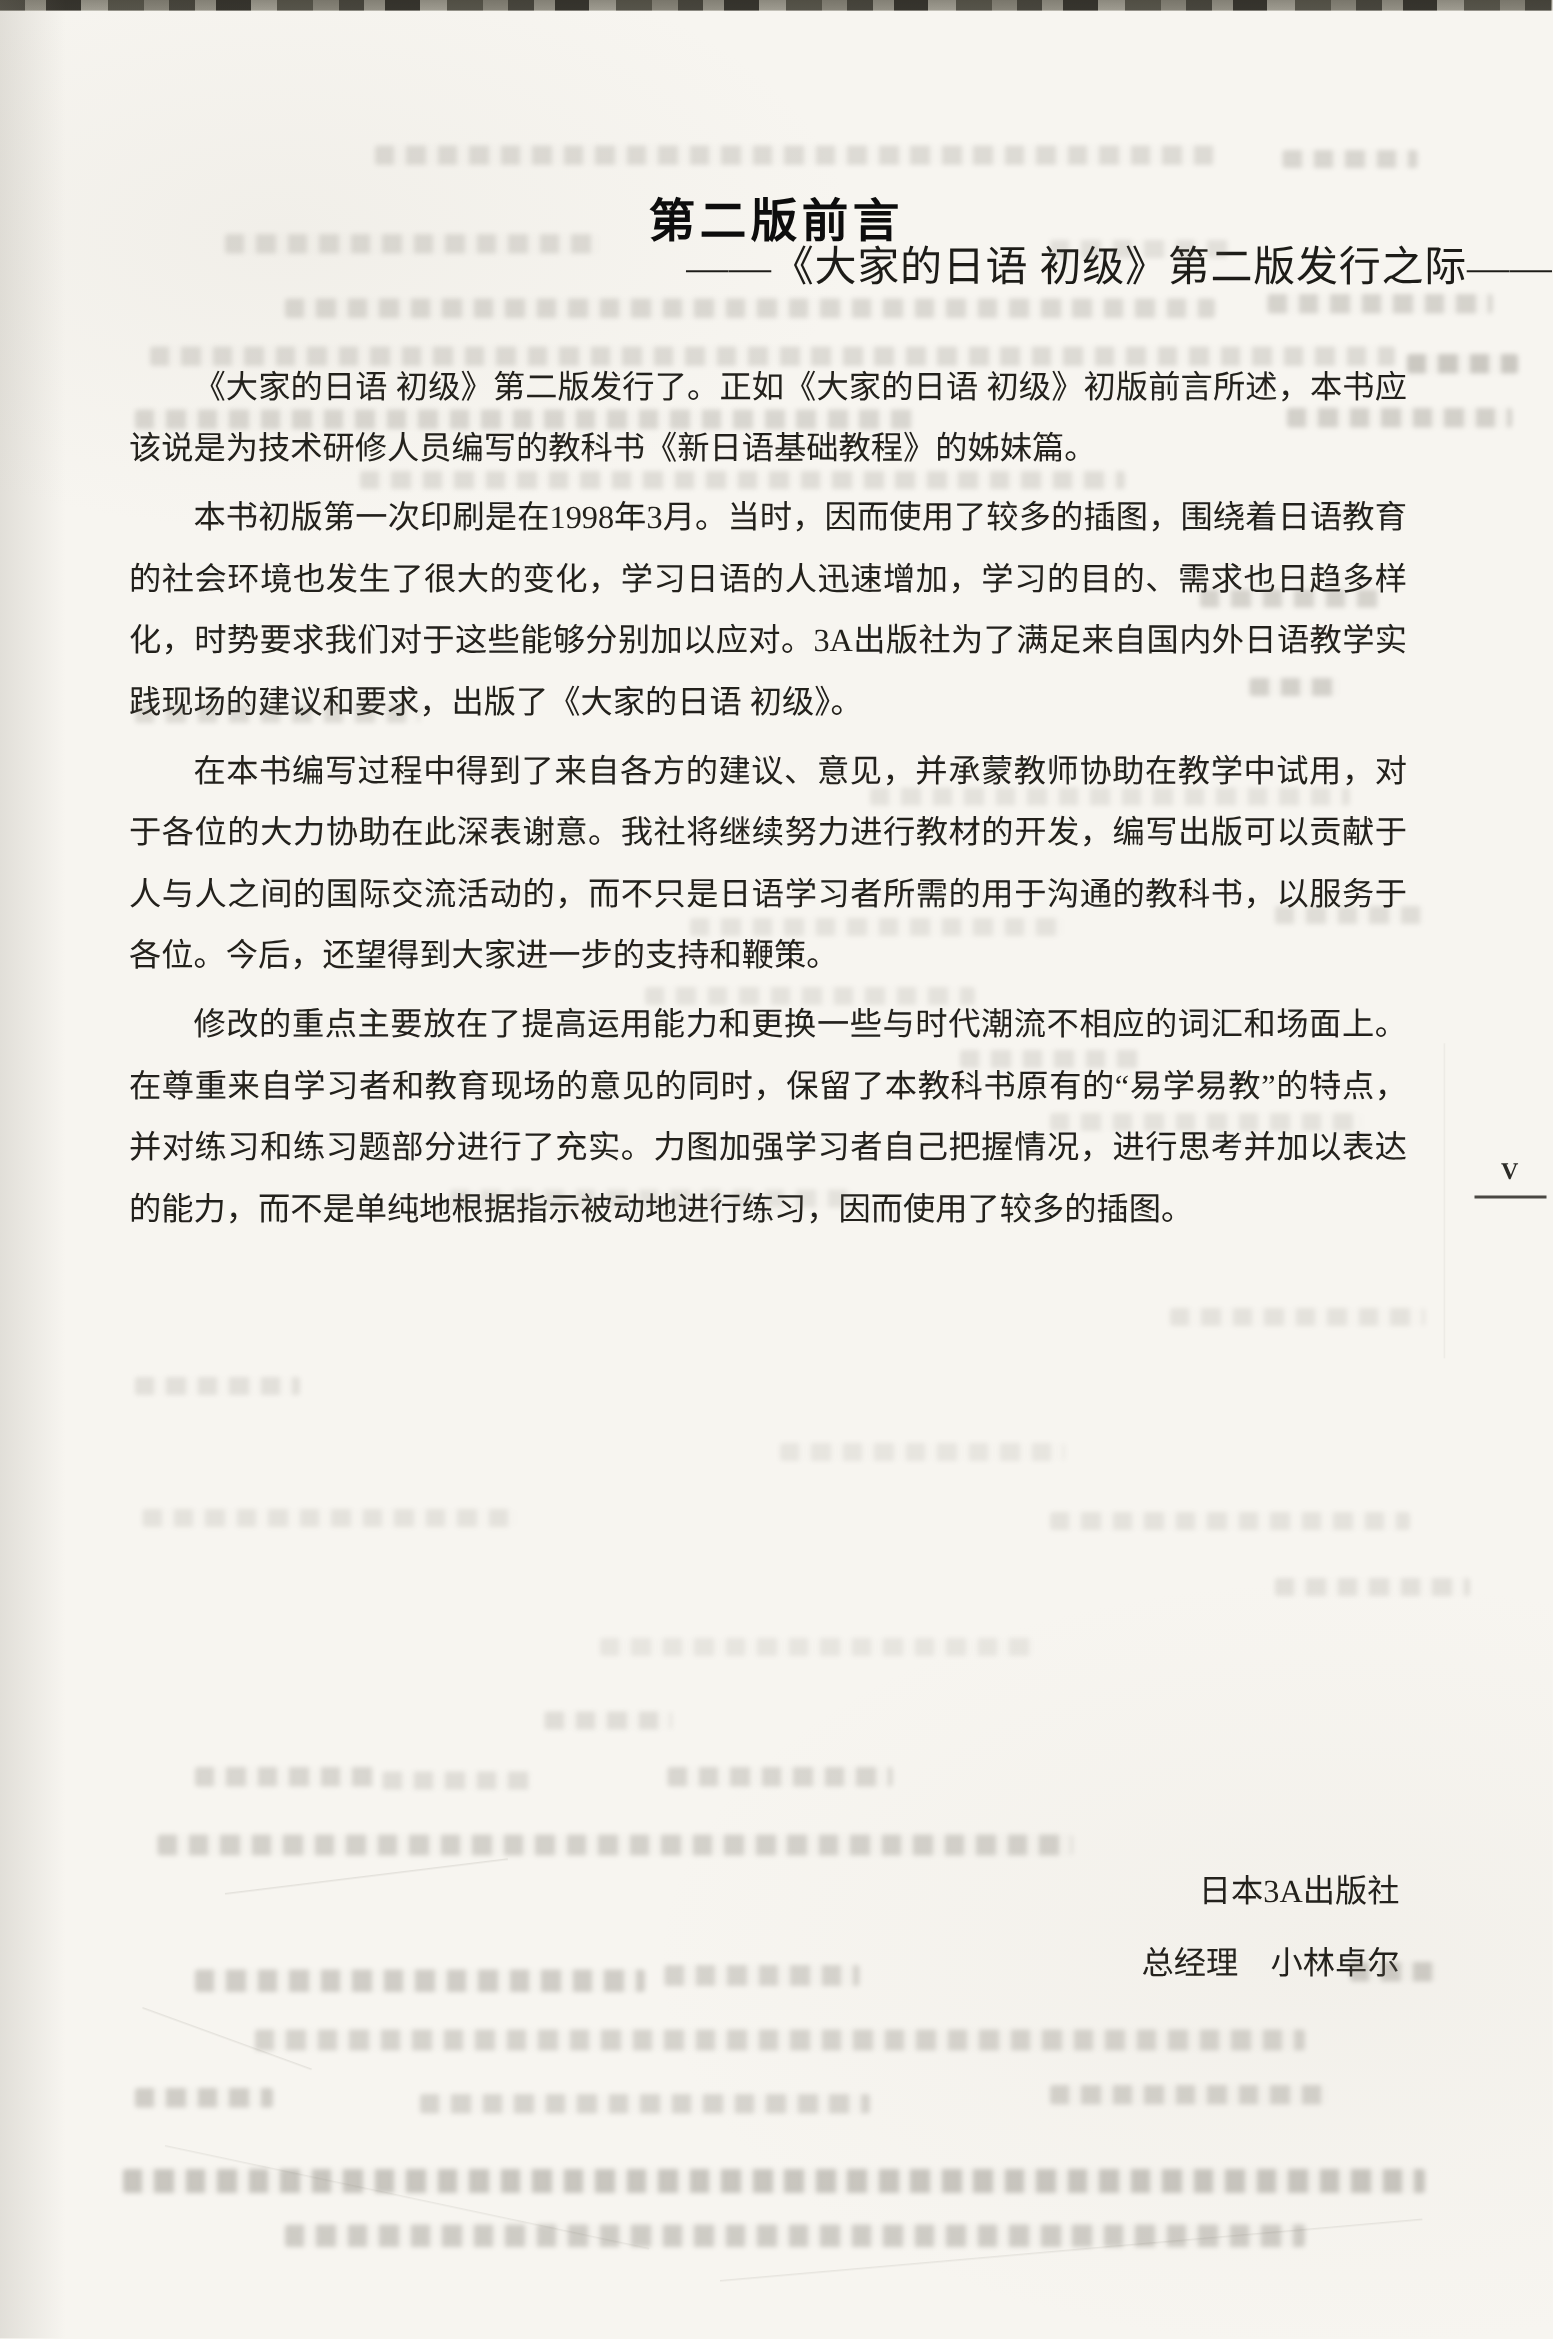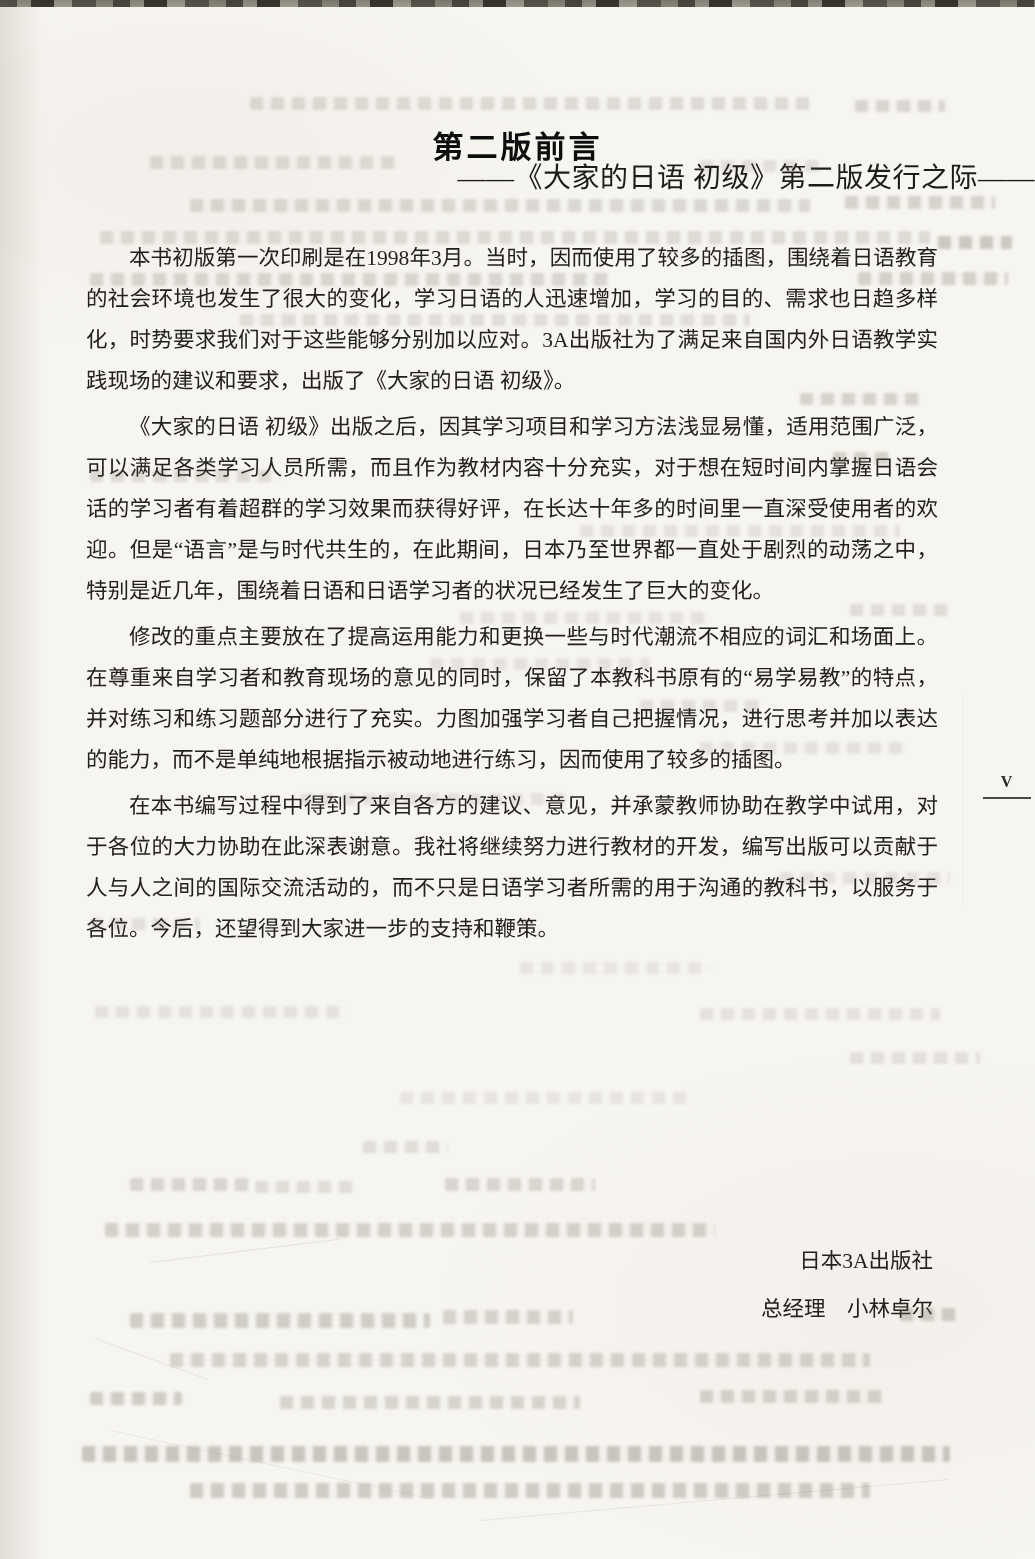--- a/index.html
+++ b/index.html
@@ -89,24 +89,24 @@
 <body>
 
 <div id="page">
   <div class="top-edge"></div>
   <div class="left-shade"></div>
 
   <h1 class="title">第二版前言</h1>
   <div class="subtitle">——《大家的日语 初级》第二版发行之际——</div>
 
   <div class="body-text">
+    <p>《大家的日语 初级》第二版发行了。正如《大家的日语 初级》初版前言所述，本书应该说是为技术研修人员编写的教科书《新日语基础教程》的姊妹篇。</p>
     <p>本书初版第一次印刷是在1998年3月。当时，因而使用了较多的插图，围绕着日语教育的社会环境也发生了很大的变化，学习日语的人迅速增加，学习的目的、需求也日趋多样化，时势要求我们对于这些能够分别加以应对。3A出版社为了满足来自国内外日语教学实践现场的建议和要求，出版了《大家的日语 初级》。</p>
-    <p>《大家的日语 初级》出版之后，因其学习项目和学习方法浅显易懂，适用范围广泛，可以满足各类学习人员所需，而且作为教材内容十分充实，对于想在短时间内掌握日语会话的学习者有着超群的学习效果而获得好评，在长达十年多的时间里一直深受使用者的欢迎。但是“语言”是与时代共生的，在此期间，日本乃至世界都一直处于剧烈的动荡之中，特别是近几年，围绕着日语和日语学习者的状况已经发生了巨大的变化。</p>
+    <p>在本书编写过程中得到了来自各方的建议、意见，并承蒙教师协助在教学中试用，对于各位的大力协助在此深表谢意。我社将继续努力进行教材的开发，编写出版可以贡献于人与人之间的国际交流活动的，而不只是日语学习者所需的用于沟通的教科书，以服务于各位。今后，还望得到大家进一步的支持和鞭策。</p>
     <p>修改的重点主要放在了提高运用能力和更换一些与时代潮流不相应的词汇和场面上。在尊重来自学习者和教育现场的意见的同时，保留了本教科书原有的“易学易教”的特点，并对练习和练习题部分进行了充实。力图加强学习者自己把握情况，进行思考并加以表达的能力，而不是单纯地根据指示被动地进行练习，因而使用了较多的插图。</p>
-    <p>在本书编写过程中得到了来自各方的建议、意见，并承蒙教师协助在教学中试用，对于各位的大力协助在此深表谢意。我社将继续努力进行教材的开发，编写出版可以贡献于人与人之间的国际交流活动的，而不只是日语学习者所需的用于沟通的教科书，以服务于各位。今后，还望得到大家进一步的支持和鞭策。</p>
   </div>
 
   <div class="signature">
     <span class="sig-line">日本3A出版社</span>
     <span class="sig-line">总经理　小林卓尔</span>
   </div>
 
   <div class="page-num">V</div>
   <div class="page-num-rule"></div>
 <div class="smudge" style="left: 250px; top: 97px; width: 560px; height: 13px; opacity: 0.2;"></div>

